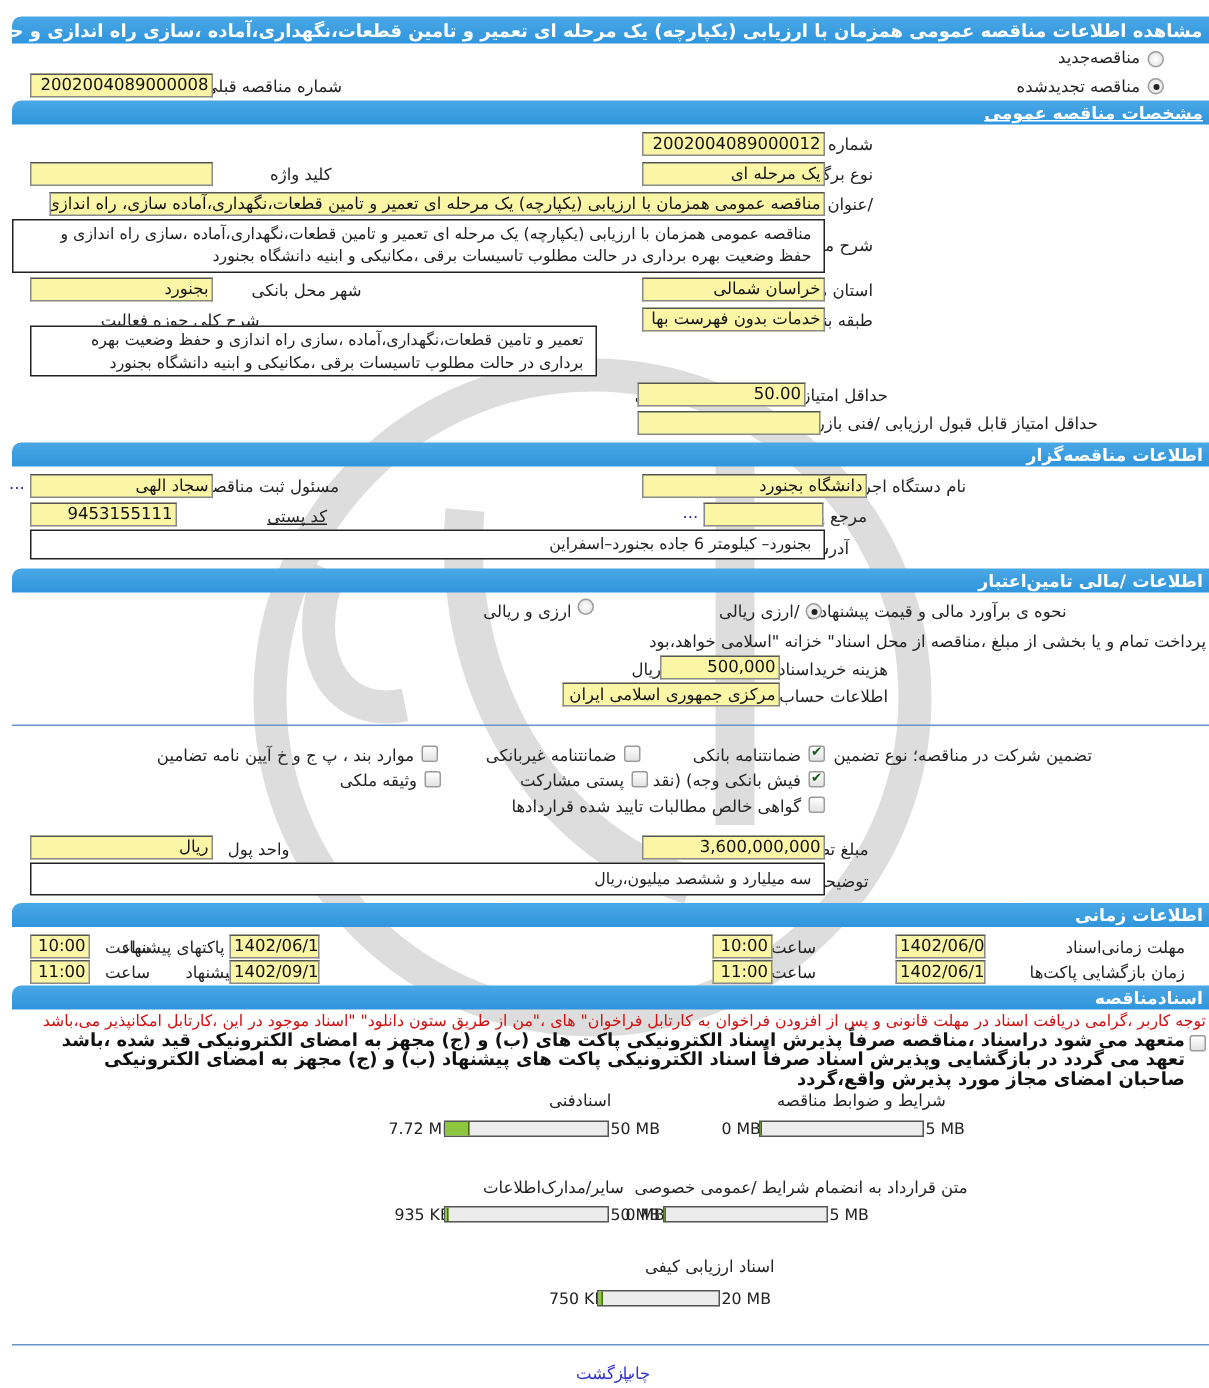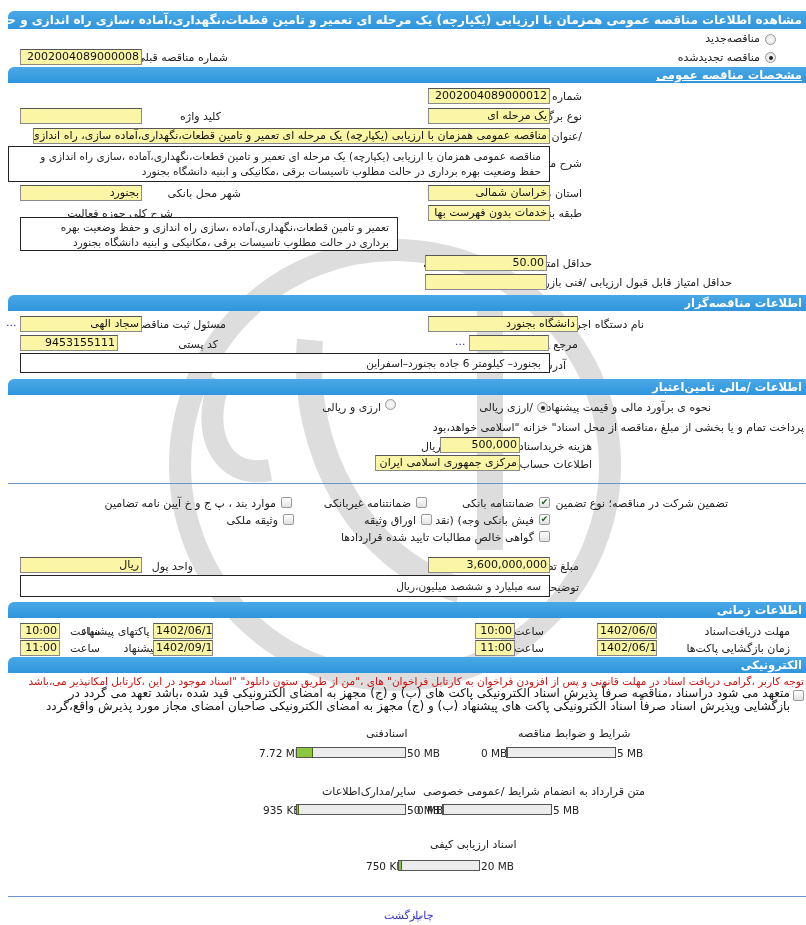--- a/index.html
+++ b/index.html
@@ -39,21 +39,21 @@
   .radio.on::after {
     content: ""; position: absolute; left: 2.5px; top: 2.5px; width: 4px; height: 4px;
     border-radius: 50%; background: #222;
   }
   .cb {
     position: absolute; width: 11px; height: 11px; border: 1px solid #9a9a9a; border-radius: 2px;
     background: linear-gradient(#fff, #e2e2e2); font-size: 9px; line-height: 9px; text-align: center; color: #1a5a1a;
   }
   .dots { position: absolute; color: #2a2aa0; font-size: 11px; }
   .red { color: #d01010; }
-  .bold { font-weight: normal; font-size: 12px; color: #111; padding-left: 21px; }
+  .bold { font-weight: bold; font-size: 12px; color: #111; padding-left: 21px; }
   .prog {
     position: absolute; height: 11px; width: 110px; border: 1px solid #555; background: #ececec;
   }
   .prog .fill { position: absolute; left: 0; top: 0; bottom: 0; background: #8dc63f; border-right: 1px solid #4a6a10; }
   .sz { position: absolute; font-size: 10.5px; direction: ltr; white-space: nowrap; }
   .hr { position: absolute; left: 8px; right: 0; height: 1px; background: #6a93c9; }
   .link { position: absolute; color: #3333cc; font-size: 11px; cursor: pointer; font-family: Liberation Serif, serif; }
 </style>
 </head>
 <body>
@@ -98,38 +98,38 @@
 <div class="fld" style="left:428px; width:122px; top:185px;">خراسان شمالی</div>
 <span class="lbl" style="right:565px; top:187px;">شهر محل بانکی</span>
 <div class="fld" style="left:20px; width:122px; top:185px;">بجنورد</div>
 
 <span class="lbl" style="right:224px; top:207px;">طبقه بندی موضوعی</span>
 <div class="fld" style="left:428px; width:122px; top:205px;">خدمات بدون فهرست بها</div>
 <span class="lbl" style="right:633px; top:207px;">شرح کلی حوزه فعالیت</span>
 <div class="box" style="left:20px; width:378px; top:217px; height:34px;">تعمیر و تامین  قطعات،نگهداری،آماده  ،سازی راه اندازی و حفظ وضعیت بهره برداری در حالت مطلوب تاسیسات  برقی ،مکانیکی و ابنیه دانشگاه بجنورد</div>
 
 <span class="lbl" style="right:214px; top:257px;">حداقل  امتیاز قابل قبول  ارزیابی کیفی</span>
-<div class="fld ltr" style="left:425px; width:122px; top:255px;">50.00</div>
+<div class="fld ltr" style="left:425px; width:112px; top:255px;">50.00</div>
 <span class="lbl" style="right:74px; top:276px;">حداقل  امتیاز قابل قبول  ارزیابی /فنی بازرگانی</span>
 <div class="fld" style="left:425px; width:122px; top:274px;"></div>
 
 <div class="bar" style="top:295px;">
   <span>اطلاعات مناقصه‌گزار</span>
 </div>
 
 <span class="lbl" style="right:162px; top:318px;">نام دستگاه اجرایی  مناقصه‌گزار</span>
 <div class="fld" style="left:428px; width:150px; top:316px;">دانشگاه بجنورد</div>
 <span class="lbl" style="right:580px; top:318px;">مسئول ثبت مناقصه</span>
 <div class="fld" style="left:20px; width:122px; top:316px;">سجاد الهی</div>
 <span class="dots" style="left:6px; top:316px;">...</span>
 
 <span class="lbl" style="right:228px; top:338px;">مرجع پاسخگویی</span>
 <div class="fld" style="left:469px; width:80px; top:335px;"></div>
 <span class="dots" style="left:455px; top:335px;">...</span>
-<span class="lbl" style="right:588px; top:338px;">کد  پستی</span>
+<span class="lbl" style="right:588px; top:338px;text-decoration:underline;">کد  پستی</span>
 <div class="fld ltr" style="left:20px; width:98px; top:335px;">9453155111</div>
 
 <span class="lbl" style="right:240px; top:359px;">آدرس</span>
 <div class="box" style="left:20px; width:530px; top:353px; height:20px; line-height:14px;">بجنورد–  کیلومتر 6 جاده  بجنورد–اسفراین</div>
 
 <div class="bar" style="top:379px;">
   <span>اطلاعات /مالی تامین‌اعتبار</span>
 </div>
 <span class="lbl" style="right:95px; top:401px;">نحوه ی برآورد مالی و قیمت پیشنهادی</span>
 <span class="radio on" style="right:258px; top:402px;"></span>
@@ -151,61 +151,61 @@
 <span class="cb" style="right:256px; top:497px;">✔</span>
 <span class="lbl" style="right:272px; top:497px;">ضمانتنامه  بانکی</span>
 <span class="cb" style="right:379px; top:497px;"></span>
 <span class="lbl" style="right:395px; top:497px;">ضمانتنامه  غیربانکی</span>
 <span class="cb" style="right:514px; top:497px;"></span>
 <span class="lbl" style="right:530px; top:497px;">موارد  بند ، پ ج و خ آیین نامه تضامین</span>
 
 <span class="cb" style="right:256px; top:514px;">✔</span>
 <span class="lbl" style="right:272px; top:514px;">فیش  بانکی وجه) (نقد</span>
 <span class="cb" style="right:374px; top:514px;"></span>
-<span class="lbl" style="right:390px; top:514px;">اوراق  وثیقه</span>
+<span class="lbl" style="right:390px; top:514px;">پستی  مشارکت</span>
 <span class="cb" style="right:512px; top:514px;"></span>
 <span class="lbl" style="right:528px; top:514px;">وثیقه ملکی</span>
 
 <span class="cb" style="right:256px; top:531px;"></span>
 <span class="lbl" style="right:272px; top:531px;">گواهی  خالص مطالبات تایید شده قراردادها</span>
 
 <span class="lbl" style="right:227px; top:560px;">مبلغ تضمین</span>
 <div class="fld ltr" style="left:428px; width:122px; top:557px;">3,600,000,000</div>
 <span class="lbl" style="right:613px; top:560px;">واحد پول</span>
 <div class="fld" style="left:20px; width:122px; top:557px;">ریال</div>
 
 <span class="lbl" style="right:227px; top:581px;">توضیحات</span>
 <div class="box" style="left:20px; width:530px; top:575px; height:22px; line-height:16px;">سه  میلیارد و ششصد  میلیون،ریال</div>
 
 <div class="bar" style="top:602px;">
   <span>اطلاعات زمانی</span>
 </div>
 
-<span class="lbl" style="right:16px; top:625px;">مهلت  دریافت‌اسناد</span>
+<span class="lbl" style="right:16px; top:625px;">مهلت  زمانی‌اسناد</span>
 <div class="fld ltr" style="left:597px; width:60px; top:623px;">1402/06/01</div>
 <span class="lbl" style="right:262px; top:625px;">ساعت</span>
 <div class="fld ltr" style="left:475px; width:40px; top:623px;">10:00</div>
 
 <span class="lbl" style="right:595px; top:625px;">مهلت     ارسال  پاکتهای پیشنهاد</span>
 <div class="fld ltr" style="left:153px; width:60px; top:623px;">1402/06/11</div>
 <span class="lbl" style="right:706px; top:625px;">ساعت</span>
 <div class="fld ltr" style="left:20px; width:40px; top:623px;">10:00</div>
 
 <span class="lbl" style="right:16px; top:642px;">زمان  بازگشایی پاکت‌ها</span>
 <div class="fld ltr" style="left:597px; width:60px; top:640px;">1402/06/11</div>
 <span class="lbl" style="right:262px; top:642px;">ساعت</span>
 <div class="fld ltr" style="left:475px; width:40px; top:640px;">11:00</div>
 
 <span class="lbl" style="right:595px; top:642px;">زمان      اعتبار پیشنهاد</span>
 <div class="fld ltr" style="left:153px; width:60px; top:640px;">1402/09/11</div>
 <span class="lbl" style="right:706px; top:642px;">ساعت</span>
 <div class="fld ltr" style="left:20px; width:40px; top:640px;">11:00</div>
 
 <div class="bar" style="top:657px;">
-  <span>الکترونیکی</span>
+  <span>اسنادمناقصه</span>
 </div>
 <div class="abs red" style="right:2px; top:675px; font-size:10.5px; white-space:nowrap;">توجه کاربر ،گرامی دریافت اسناد در مهلت قانونی و پس از افزودن فراخوان به کارتابل فراخوان" های ،"من از طریق ستون دانلود" "اسناد موجود در این ،کارتابل امکانپذیر می،باشد</div>
 <span class="cb" style="right:2px; top:690px;"></span>
 <div class="abs bold" style="right:16px; top:687px; width:790px; line-height:13px; text-align:right;">متعهد می شود دراسناد ،مناقصه صرفاً پذیرش اسناد الکترونیکی پاکت های (ب) و (ج) مجهز به امضای الکترونیکی قید شده ،باشد تعهد می گردد در بازگشایی وپذیرش اسناد صرفاً اسناد الکترونیکی پاکت های پیشنهاد (ب) و (ج) مجهز به امضای الکترونیکی صاحبان امضای مجاز مورد پذیرش واقع،گردد</div>
 
 <span class="lbl" style="left:518px; top:727px;">شرایط و  ضوابط مناقصه</span>
 <span class="sz" style="left:481px; top:747px;">0 MB</span>
 <div class="prog" style="left:506px; top:747px;">
     <div class="fill" style="width:0;"></div>
   </div>

